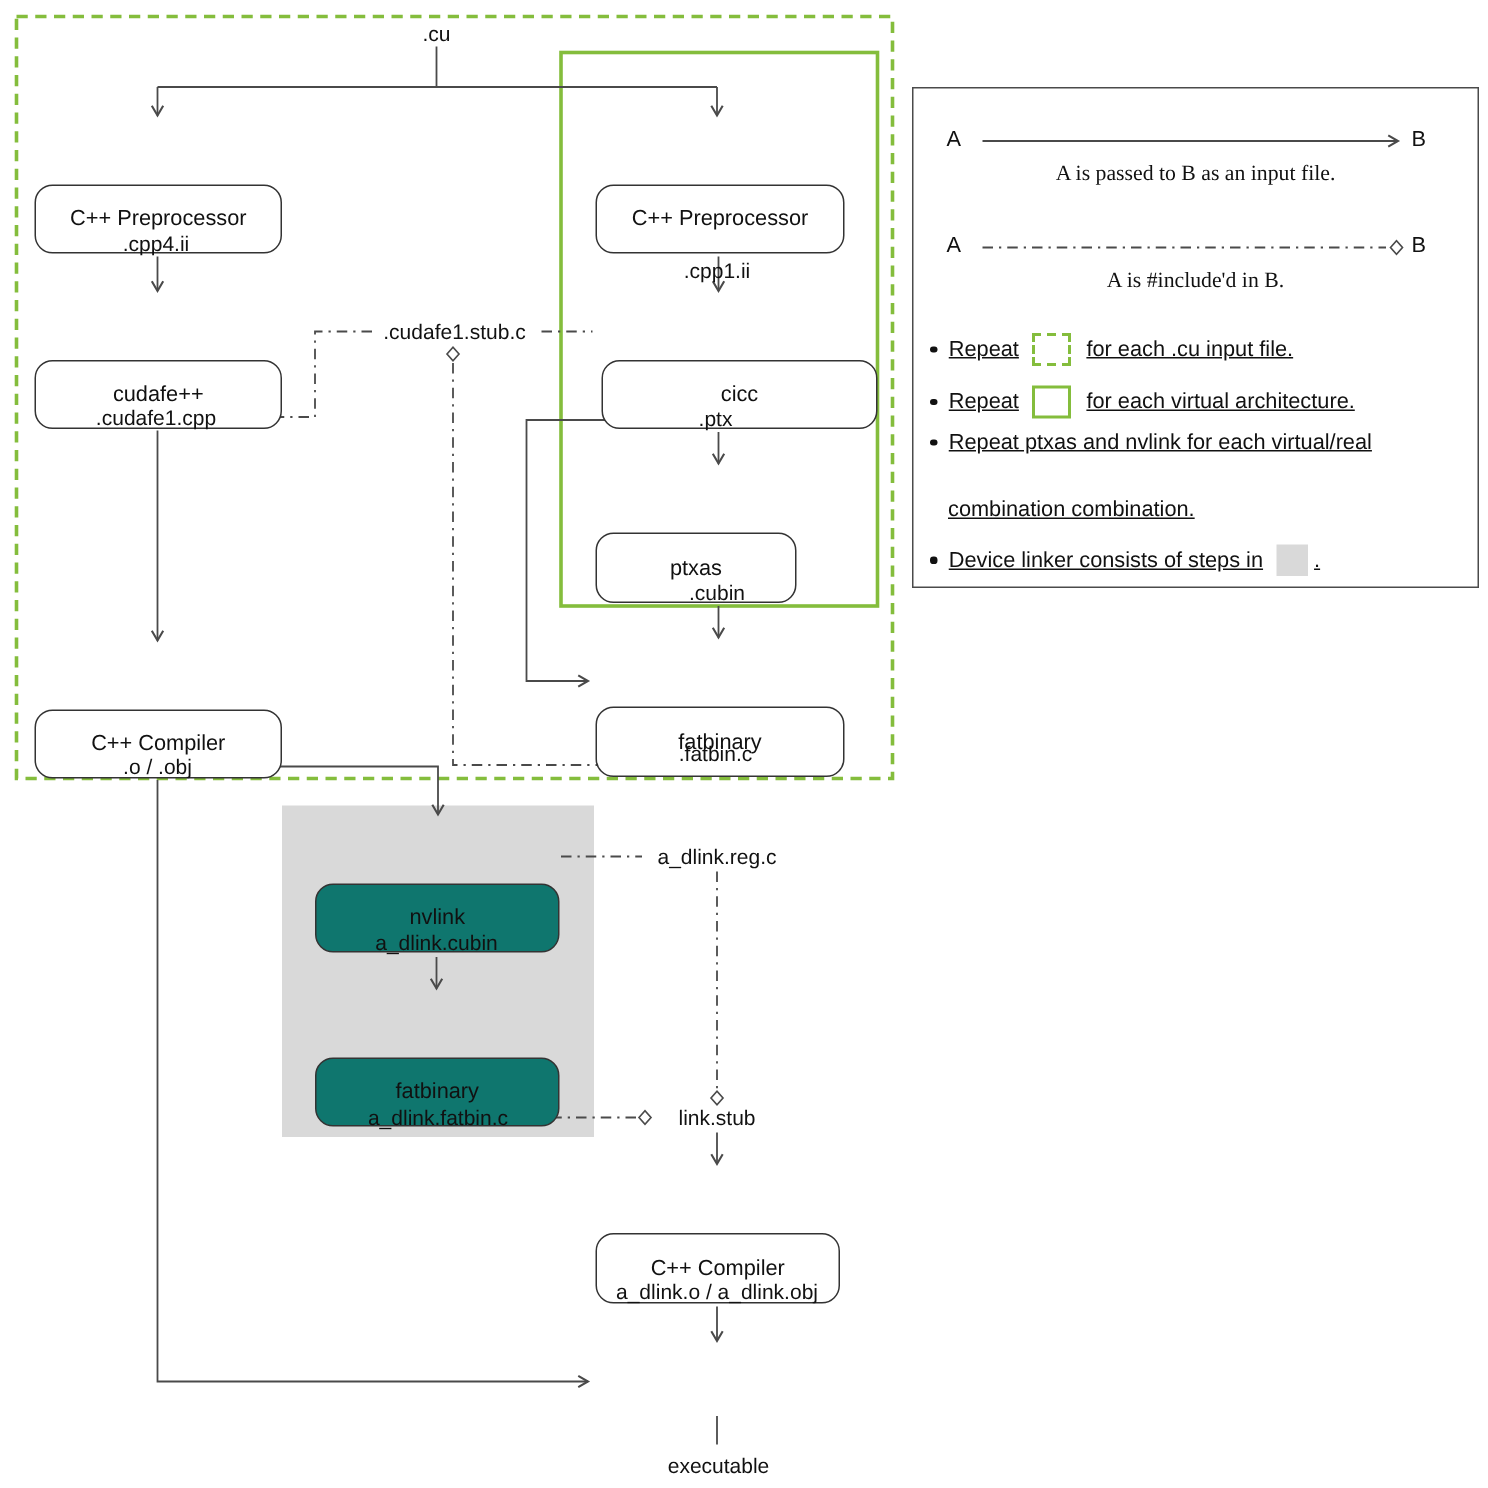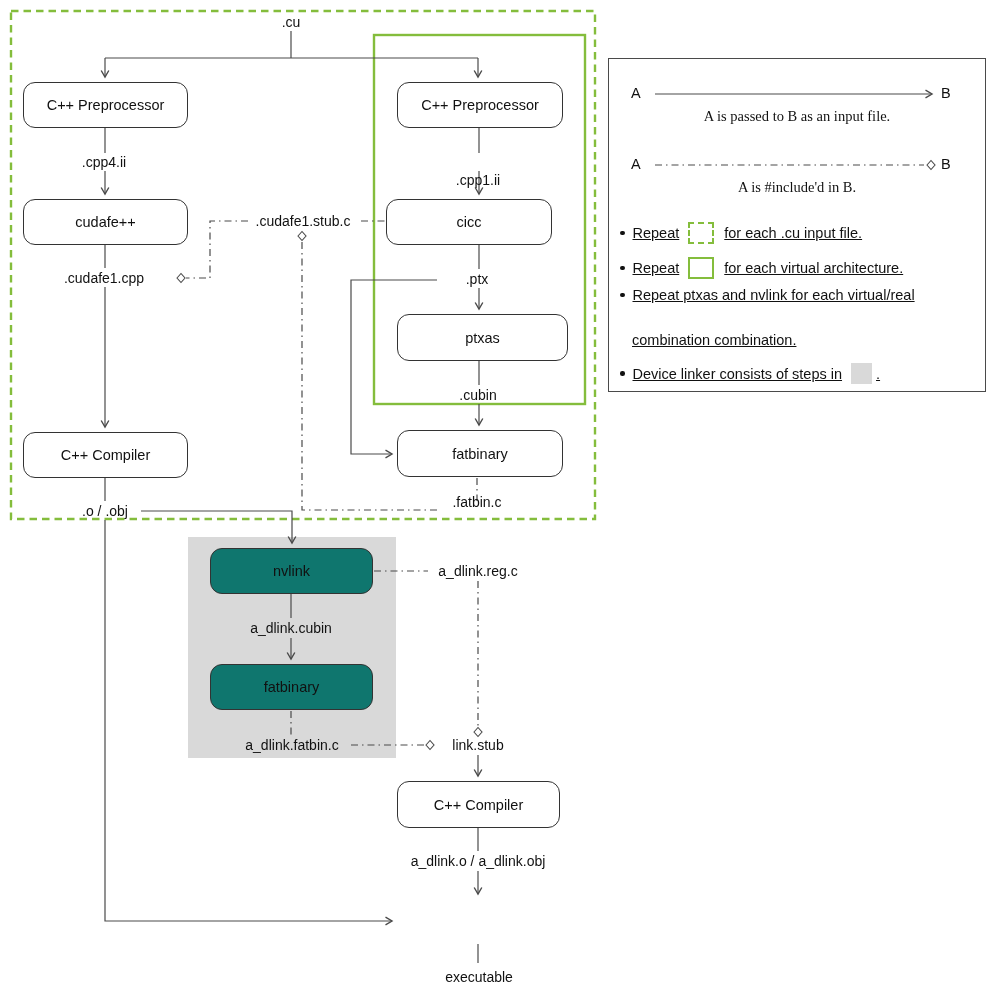--- a/index.html
+++ b/index.html
@@ -7,21 +7,21 @@
     position:relative;width:992px;height:992px;background:#ffffff;
     font-family:"Liberation Sans","DejaVu Sans",sans-serif;color:#111;
     overflow:hidden;
   }
   #gray-zone{position:absolute;left:188px;top:537px;width:208px;height:221px;background:#d9d9d9;}
   #wires{position:absolute;left:0;top:0;width:992px;height:992px;}
   .node{
     position:absolute;box-sizing:border-box;background:#fff;
     border:1.4px solid #333;border-radius:12px;
     display:flex;align-items:center;justify-content:center;
-    font-size:14.5px;white-space:nowrap;
+    font-size:14.5px;white-space:nowrap;margin-top:41px;
   }
   .node.gray{background:#0f766e;}
   .flabel{
     position:absolute;transform:translate(-50%,-50%);
     font-size:14px;white-space:nowrap;
   }
   #legend{
     position:absolute;left:608px;top:58px;width:378px;height:334px;
     box-sizing:border-box;border:1.6px solid #4a4a4a;background:#fff;font-size:14.5px;
   }
@@ -92,22 +92,22 @@
       <path d="M177 278 L181 273.5 L185 278 L181 282.5 Z"></path>
       <path d="M298 236 L302 231.5 L306 236 L302 240.5 Z"></path>
       <path d="M474 732 L478 727.5 L482 732 L478 736.5 Z"></path>
       <path d="M426 745 L430 740.5 L434 745 L430 749.5 Z"></path>
     </g>
   </svg>
 
   <div class="node" style="left:23px;top:82px;width:165px;height:46px">C++ Preprocessor</div>
   <div class="node" style="left:397px;top:82px;width:166px;height:46px">C++ Preprocessor</div>
   <div class="node" style="left:23px;top:199px;width:165px;height:46px">cudafe++</div>
-  <div class="node" style="left:386px;top:199px;width:166px;height:46px">cicc</div>
-  <div class="node" style="left:397px;top:314px;width:171px;height:47px">ptxas</div>
+  <div class="node" style="left:401px;top:199px;width:184px;height:46px">cicc</div>
+  <div class="node" style="left:397px;top:314px;width:134px;height:47px">ptxas</div>
   <div class="node" style="left:397px;top:430px;width:166px;height:47px">fatbinary</div>
   <div class="node" style="left:23px;top:432px;width:165px;height:46px">C++ Compiler</div>
   <div class="node gray" style="left:210px;top:548px;width:163px;height:46px">nvlink</div>
   <div class="node gray" style="left:210px;top:664px;width:163px;height:46px">fatbinary</div>
   <div class="node" style="left:397px;top:781px;width:163px;height:47px">C++ Compiler</div>
 
   <span class="flabel" style="left:291px;top:22px">.cu</span>
   <span class="flabel" style="left:104px;top:162px">.cpp4.ii</span>
   <span class="flabel" style="left:478px;top:180px">.cpp1.ii</span>
   <span class="flabel" style="left:303px;top:221px">.cudafe1.stub.c</span>

